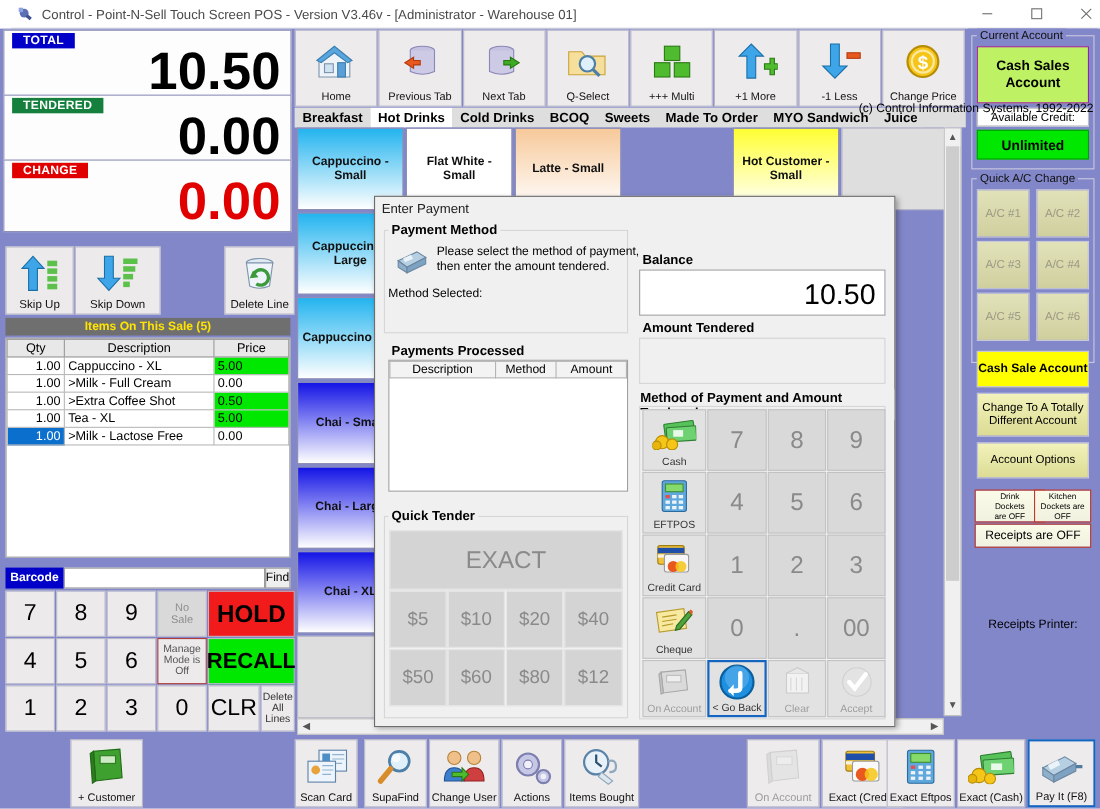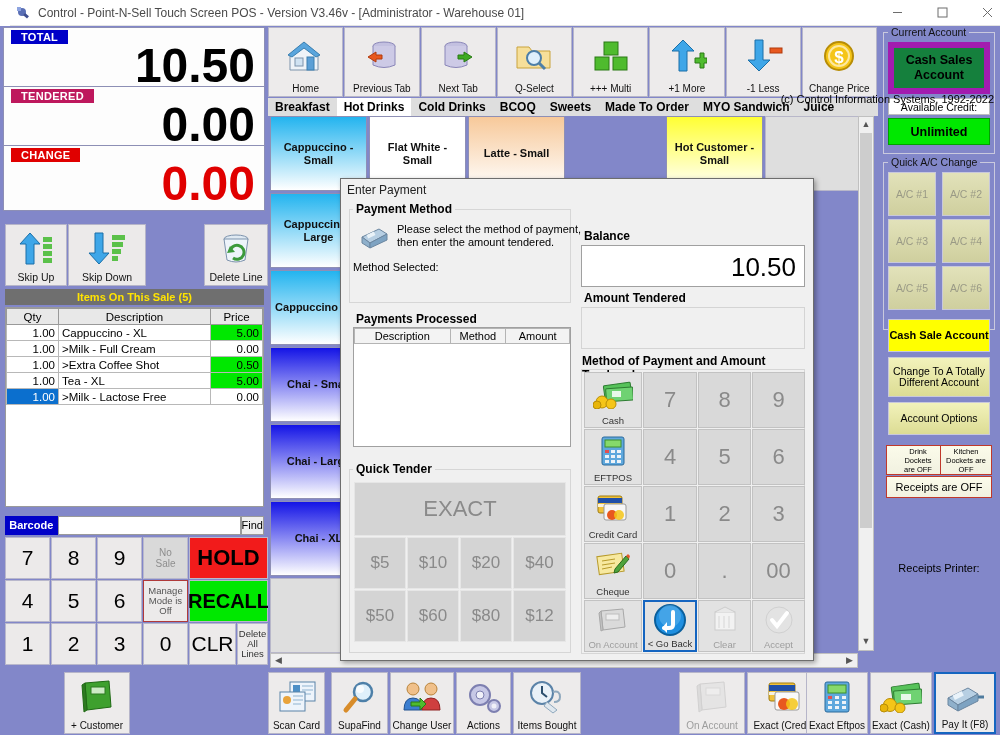--- a/index.html
+++ b/index.html
@@ -51,21 +51,21 @@
              text-align: center; line-height: 16px; }
 
   .grid-wrap { position: absolute; left: 3px; top: 281px; width: 259px; height: 200px;
                background: #ffffff; border: 1px solid #9a9a9a; overflow: hidden; }
   table.items { border-collapse: collapse; width: 100%; font-size: 11.5px; }
   table.items th { background: #e8e8e8; border: 1px solid #999; font-weight: normal;
                    height: 16px; color: #000; }
   table.items td { border: 1px solid #b8b8b8; height: 16px; padding: 0 3px; color: #000; }
   td.qty { width: 52px; text-align: right; }
   td.desc { text-align: left; }
-  td.price { width: 52px; text-align: right; }
+  td.price { width: 68px; text-align: left; }
   tr.sel td.qty { background: #0b6fce; color: #ffffff; }
   td.green { background: #00e800; }
 
   .bcrow { position: absolute; left: 3px; top: 490px; width: 259px; height: 19px; display: flex; }
   .bclabel { width: 96px; background: #0000c8; color: #fff; font-size: 11px; font-weight: bold;
              text-align: center; line-height: 19px; }
   .bcinput { flex: 1; background: #fff; border: 1px solid #9a9a9a; height: 19px; }
   .bcfind { width: 38px; background: #efefef; border: 1px solid #9a9a9a; font-size: 11px;
             text-align: center; line-height: 17px; }
 
@@ -125,21 +125,21 @@
   .rbtn { position: absolute; border: 1px solid #c8c8dc; display: flex; align-items: center;
           justify-content: center; text-align: center; font-size: 10px; line-height: 11px;
           color: #000; }
   .rbtn.acc { background: linear-gradient(#e2e2ba, #cfcf9e); color: #9a9a86; font-size: 10.5px; }
   .rbtn.yellow { background: #ffff00; font-weight: bold; font-size: 11px; }
   .rbtn.olive { background: linear-gradient(#f2f2bb, #dcdc94); font-size: 10.5px; }
   .rbtn.dockets { border: 1px solid #c0392b; background: linear-gradient(#fbfbea,#f1f1e0);
                   font-size: 7.5px; line-height: 9px; }
   .rbtn.receipts { border: 1px solid #c0392b; background: linear-gradient(#fbfbea,#f1f1e0);
                    font-size: 11px; }
-  .yellowacct { position: absolute; background: #15803d; border: 6px solid #a21caf;
+  .yellowacct { position: absolute; background: #bef264; border: 1px solid #a21caf;
                 display: flex; align-items: center; justify-content: center; text-align: center;
                 font-size: 12.5px; font-weight: bold; color: #000; line-height: 15px; }
   .whitebar { position: absolute; background: #ffffff; border: 1px solid #bdbdbd;
               font-size: 10.5px; text-align: center; color: #000; }
   .greenbar { position: absolute; background: #00e800; border: 1px solid #00a000;
               font-size: 12.5px; font-weight: bold; text-align: center; color: #000; }
   .rcptprinter { position: absolute; font-size: 11px; color: #000; text-align: center; width: 118px; }
 
   
   .bottool { position: absolute; left: 0px; top: 645px; width: 1000px; height: 64px;
@@ -220,21 +220,21 @@
   <div class="body-area">
 
     <div class="left-panel">
 
       <div class="totbox" style="top:1px;height:66px;">
         <div class="totlabel" style="background:#0000c8;">TOTAL</div>
         <div class="totval" style="font-size:48px;margin-top:14px;color:#000;">10.50</div>
       </div>
 
       <div class="totbox" style="top:60px;height:66px;">
-        <div class="totlabel" style="background:#be185d;">TENDERED</div>
+        <div class="totlabel" style="background:#15803d;">TENDERED</div>
         <div class="totval" style="font-size:48px;margin-top:14px;color:#000;">0.00</div>
       </div>
 
       <div class="totbox" style="top:119px;height:66px;">
         <div class="totlabel" style="background:#e00000;">CHANGE</div>
         <div class="totval" style="font-size:48px;margin-top:14px;color:#e00000;">0.00</div>
       </div>
 
       <div class="navbtn-row">
         <div class="navbtn" style="left:0px;width:62px;">

